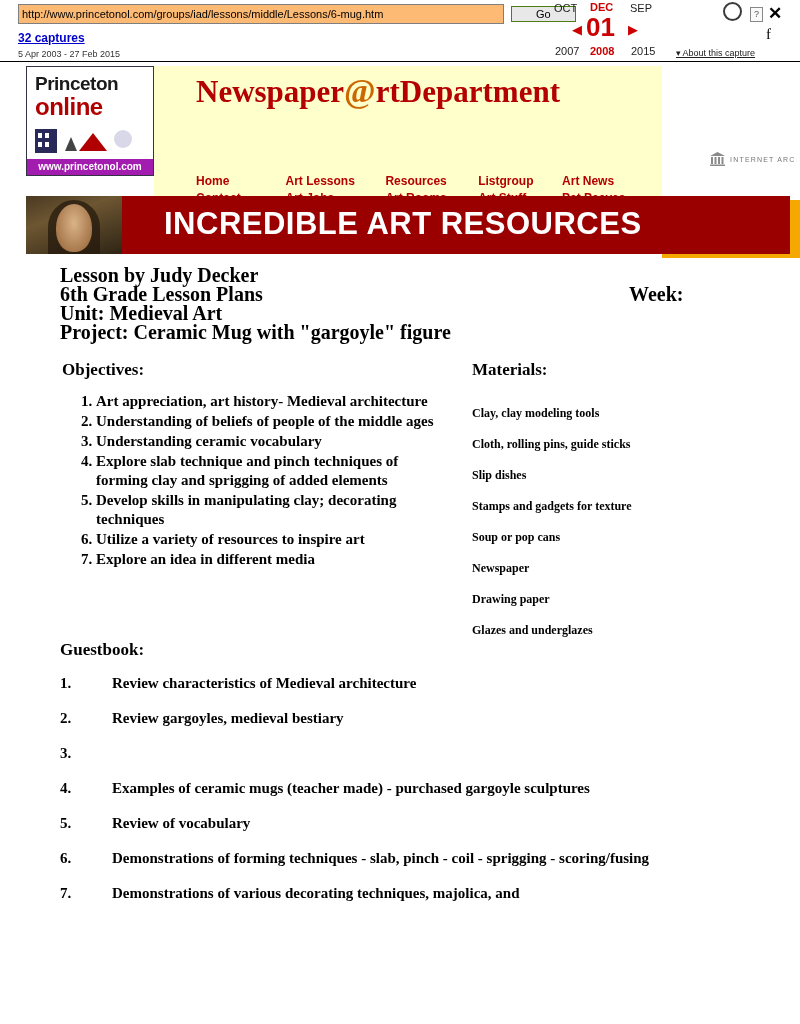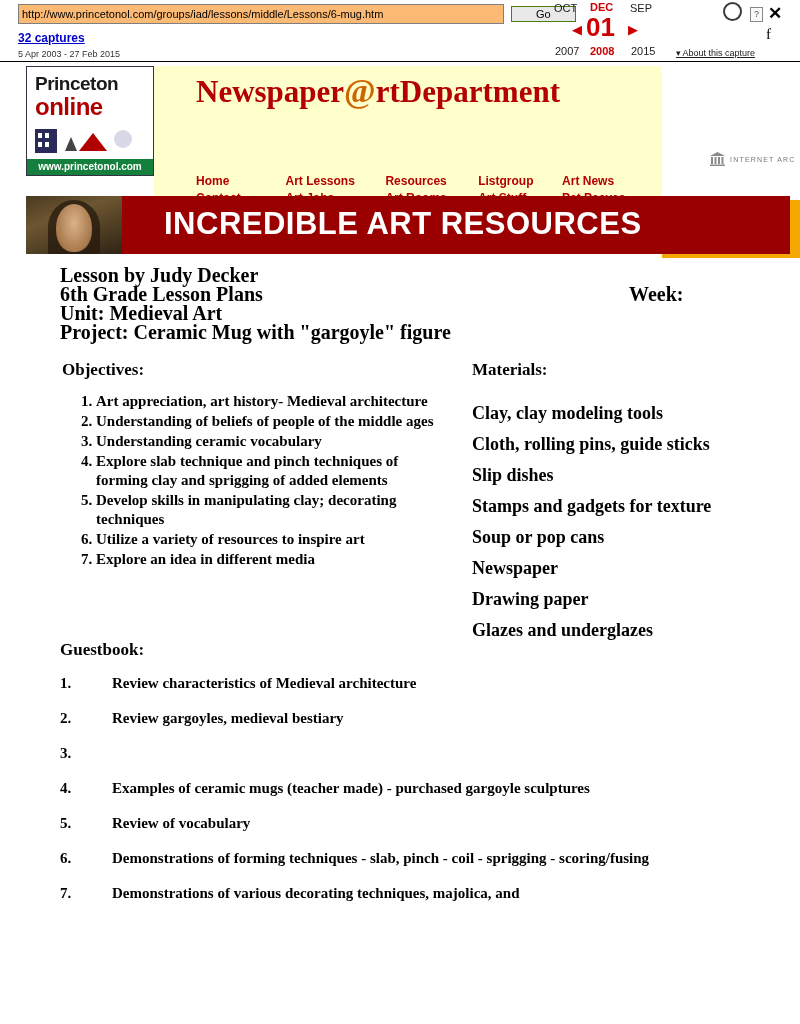--- a/index.html
+++ b/index.html
@@ -214,21 +214,21 @@
     top: 54px;
     width: 126px;
     height: 36px;
   }
   .po-logo .po-url {
     position: absolute;
     left: 0;
     bottom: 0;
     width: 126px;
     height: 16px;
-    background: #15803d;
+    background: #a21caf;
     color: #ffffff;
     font-family: "Liberation Sans", sans-serif;
     font-size: 10px;
     font-weight: bold;
     text-align: center;
     line-height: 16px;
   }
   .ad-panel {
     position: absolute;
     left: 154px;
@@ -451,21 +451,21 @@
     font-size: 15px;
     line-height: 19px;
   }
   .obj-list li { margin-bottom: 1px; }
   .mat-list {
     margin: 18px 0 0 0;
     padding: 0;
     list-style: none;
     font-family: "Liberation Serif", serif;
     font-weight: bold;
-    font-size: 18px;
+    font-size: 12px;
     line-height: 31px;
   }
   .motivation {
     position: absolute;
     left: 60px;
     top: 0px;
     width: 700px;
   }
   .mot-title {
     font-family: "Liberation Serif", serif;

